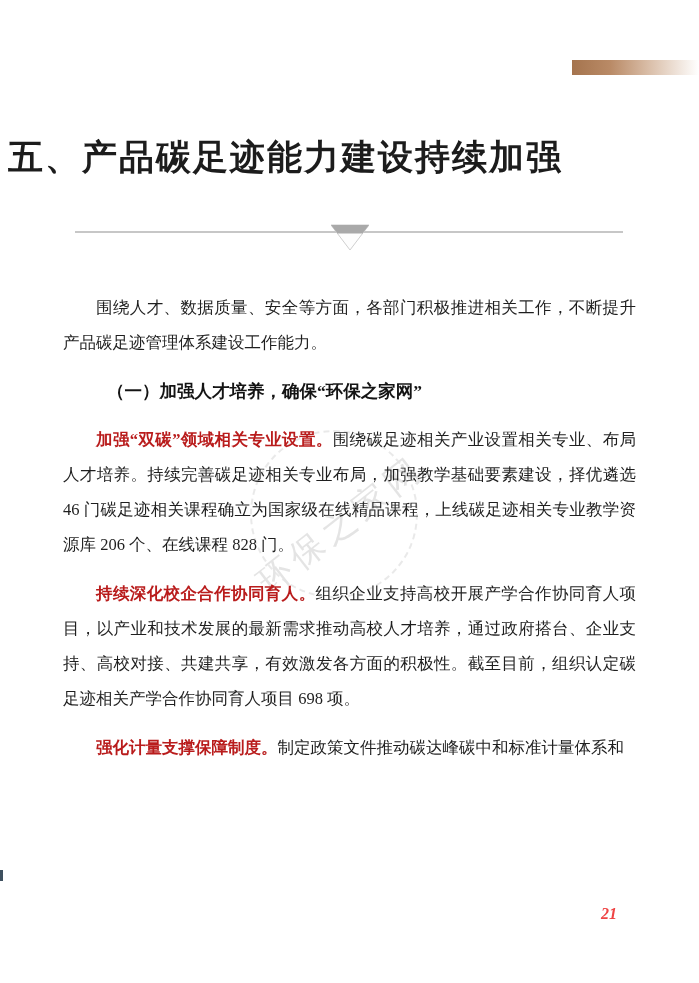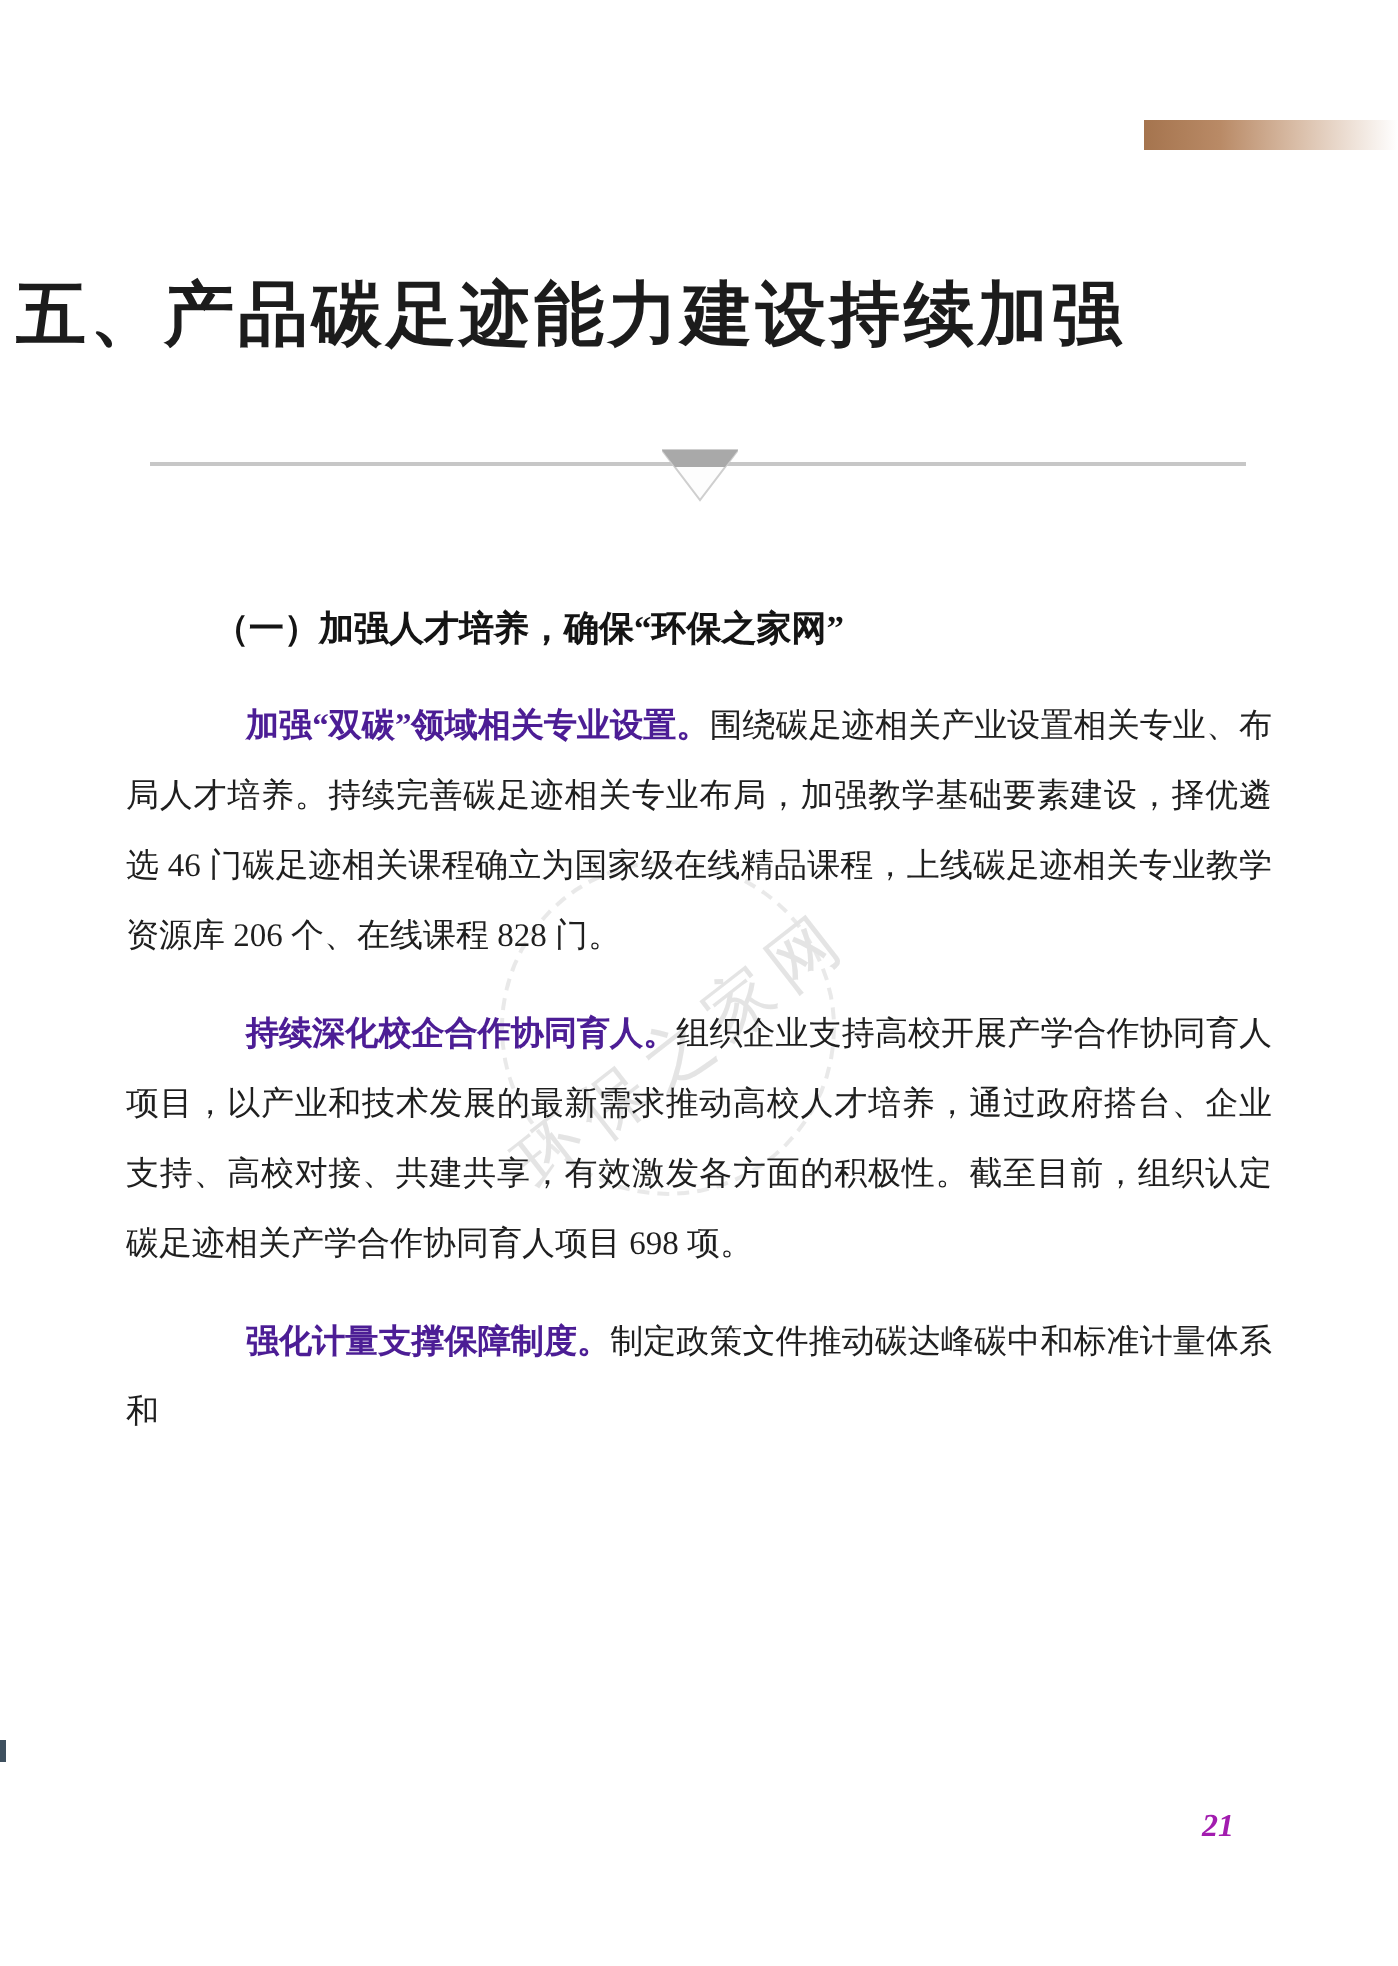--- a/index.html
+++ b/index.html
@@ -107,39 +107,39 @@
     width: 573px;
     font-size: 16.5px;
     line-height: 35px;
     color: #1f1f1f;
     text-align: justify;
   }
   .para {
     text-indent: 33px;
     margin-bottom: 14px;
   }
-  .para b { font-weight: 700; color: #4c1d95; margin-left: 27px; }
+  .para b { font-weight: 700; color: #b91c1c; }
   .sub-heading {
     font-weight: 700;
     font-size: 17.5px;
     color: #141414;
     text-indent: 44px;
     margin: 7px 0 13px 0;
     line-height: 35px;
   }
 
   
   .page-number {
     position: absolute;
     top: 905px;
     left: 601px;
     font-size: 16px;
     font-weight: 700;
     font-style: italic;
-    color: #a21caf;
+    color: #ef4444;
     font-family: "Liberation Serif", "DejaVu Serif", serif;
   }
 
   .edge-artifact {
     position: absolute;
     top: 870px;
     left: 0;
     width: 3px;
     height: 11px;
     background: #3e505f;
@@ -162,20 +162,23 @@
     </svg>
   </div>
 
   <div class="watermark">
     <div class="wm-circle"></div>
     <div class="wm-text">环保之家网</div>
   </div>
 
   <div class="body-copy">
 
+    <p class="para">
+      <span>围绕人才、数据质量、安全等方面，各部门积极推进相关工作，不断提升产品碳足迹管理体系建设工作能力。</span>
+    </p>
 
     <h2 class="sub-heading">（一）加强人才培养，确保“环保之家网”</h2>
 
     <p class="para">
       <b>加强“双碳”领域相关专业设置。</b><span>围绕碳足迹相关产业设置相关专业、布局人才培养。持续完善碳足迹相关专业布局，加强教学基础要素建设，择优遴选 46 门碳足迹相关课程确立为国家级在线精品课程，上线碳足迹相关专业教学资源库 206 个、在线课程 828 门。</span>
     </p>
 
     <p class="para">
       <b>持续深化校企合作协同育人。</b><span>组织企业支持高校开展产学合作协同育人项目，以产业和技术发展的最新需求推动高校人才培养，通过政府搭台、企业支持、高校对接、共建共享，有效激发各方面的积极性。截至目前，组织认定碳足迹相关产学合作协同育人项目 698 项。</span>
     </p>

